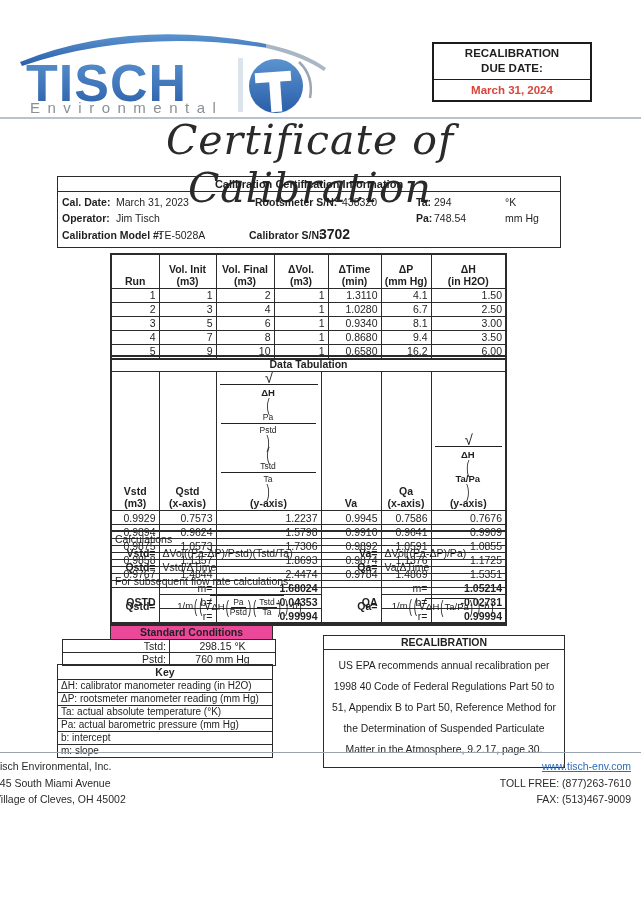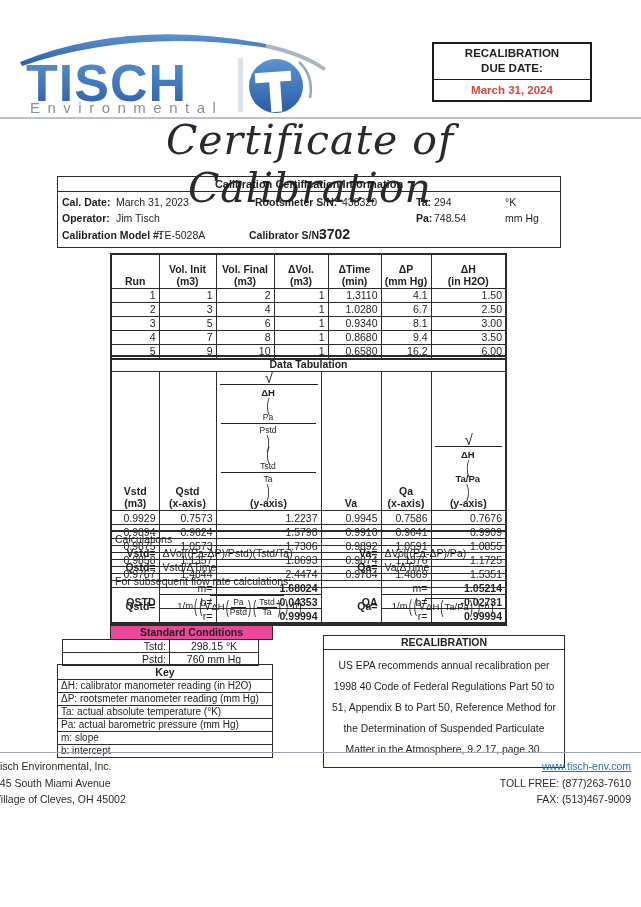--- a/index.html
+++ b/index.html
@@ -42,21 +42,21 @@
   .radicand{display:inline-flex;align-items:center;border-top:1px solid #222;padding:2px 2px 0 1px;gap:0;}
   .frac{display:inline-flex;flex-direction:column;align-items:center;font-size:8.5px;line-height:9px;font-weight:normal;}
   .frac .fnum{border-bottom:1px solid #222;padding:0 2px;display:block;}
   .frac .fden{display:block;}
   .lp,.rp{display:inline-block;transform:scaleY(1.9);font-weight:normal;padding:0 1px;}
   .fwrap{display:inline-flex;align-items:center;font-size:9.5px;}
   .calc-label{text-align:right;font-weight:bold;margin-top:12px;}
   .calc-val{text-align:left;}
   
   .std-head{position:absolute;left:110px;top:625px;width:161px;border:1.5px solid #2b2b2b;font-weight:bold;font-size:10.5px;text-align:center;height:13px;line-height:13px;background:#ec4899;}
-  .pairs{position:absolute;left:62px;top:639px;width:197px;border:1px solid #2b2b2b;}
+  .pairs{position:absolute;left:62px;top:639px;width:214px;border:1px solid #2b2b2b;}
   .pairs td{border:1px solid #2b2b2b;font-size:10.5px;height:12px;line-height:12px;padding:0 3px;}
   .pairs td:first-child{text-align:right;width:100px;}
   .pairs td:last-child{text-align:center;}
   .keytbl{position:absolute;left:57px;top:664px;width:216px;border:1px solid #2b2b2b;}
   .keytbl th{border:1px solid #2b2b2b;font-size:10.5px;font-weight:bold;text-align:center;height:12px;line-height:12px;}
   .keytbl td{border:1px solid #2b2b2b;font-size:10px;height:12px;line-height:12px;padding:0 3px;text-align:left;white-space:nowrap;}
   
   .recal-box{position:absolute;left:323px;top:635px;width:240px;border:1.5px solid #2b2b2b;}
   .recal-head{border-bottom:1.5px solid #2b2b2b;font-weight:bold;font-size:10.5px;text-align:center;height:13px;line-height:13px;}
   .recal-body{font-size:10.4px;line-height:21px;text-align:center;padding:5px 7px 7px 7px;}
@@ -455,24 +455,24 @@
         <tr>
           <td>ΔP: rootsmeter manometer reading (mm Hg)</td>
         </tr>
         <tr>
           <td>Ta: actual absolute temperature (°K)</td>
         </tr>
         <tr>
           <td>Pa: actual barometric pressure (mm Hg)</td>
         </tr>
         <tr>
+          <td>b: intercept</td>
+        </tr>
+        <tr>
           <td>m: slope</td>
-        </tr>
-        <tr>
-          <td>b: intercept</td>
         </tr>
       </tbody>
   </table>
 
   <div class="recal-box">
     <div class="recal-head">RECALIBRATION</div>
     <div class="recal-body">US EPA recommends annual recalibration per 1998 40 Code of Federal Regulations Part 50 to 51, Appendix B to Part 50, Reference Method for the Determination of Suspended Particulate Matter in the Atmosphere, 9.2.17, page 30.</div>
   </div>
 
   <div class="foot-rule"></div>

